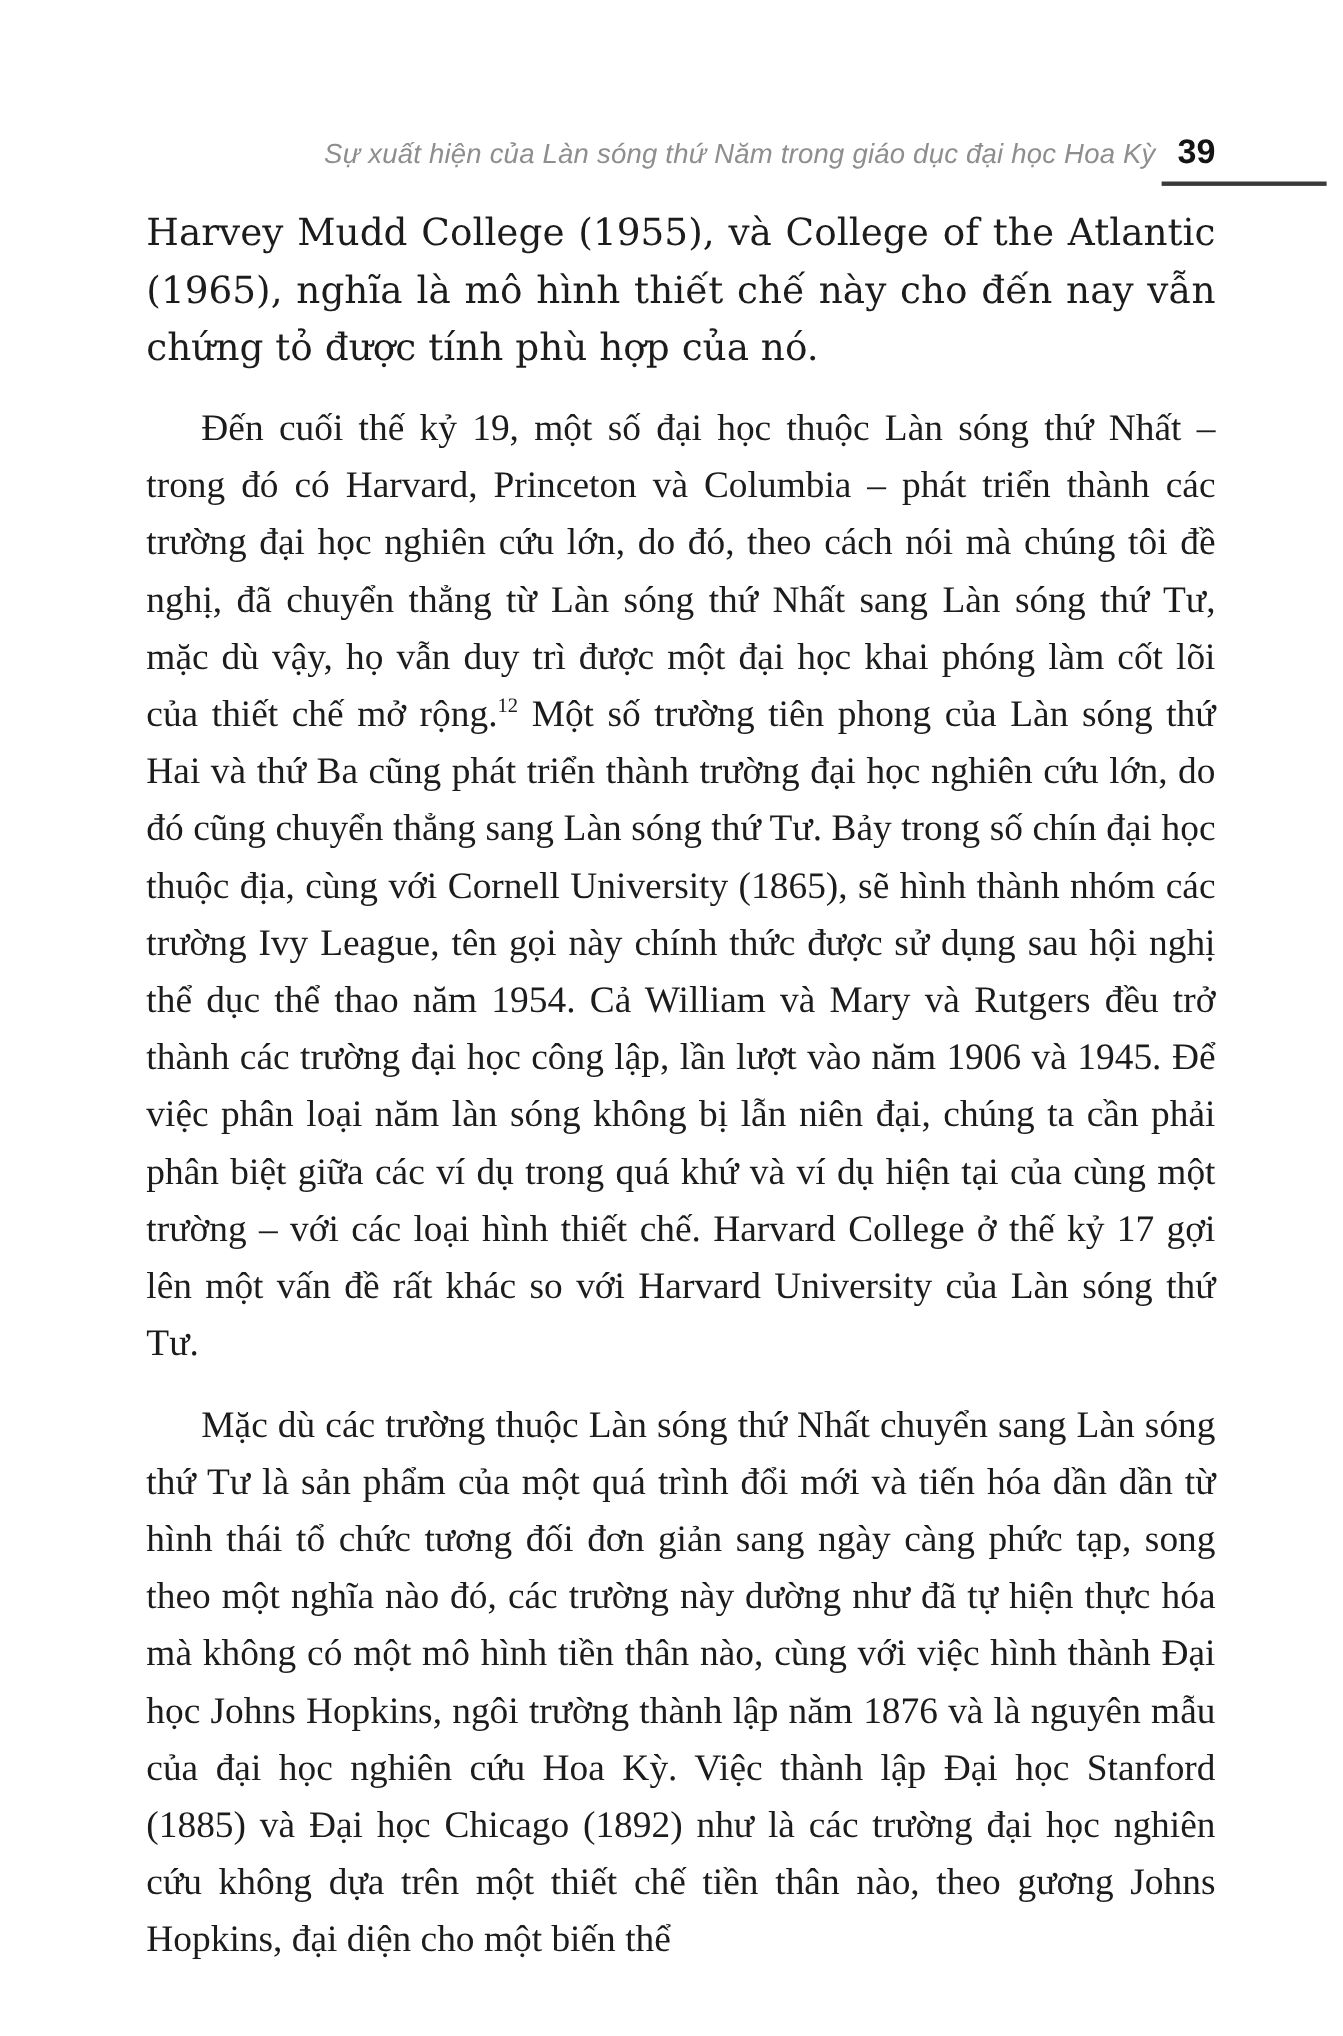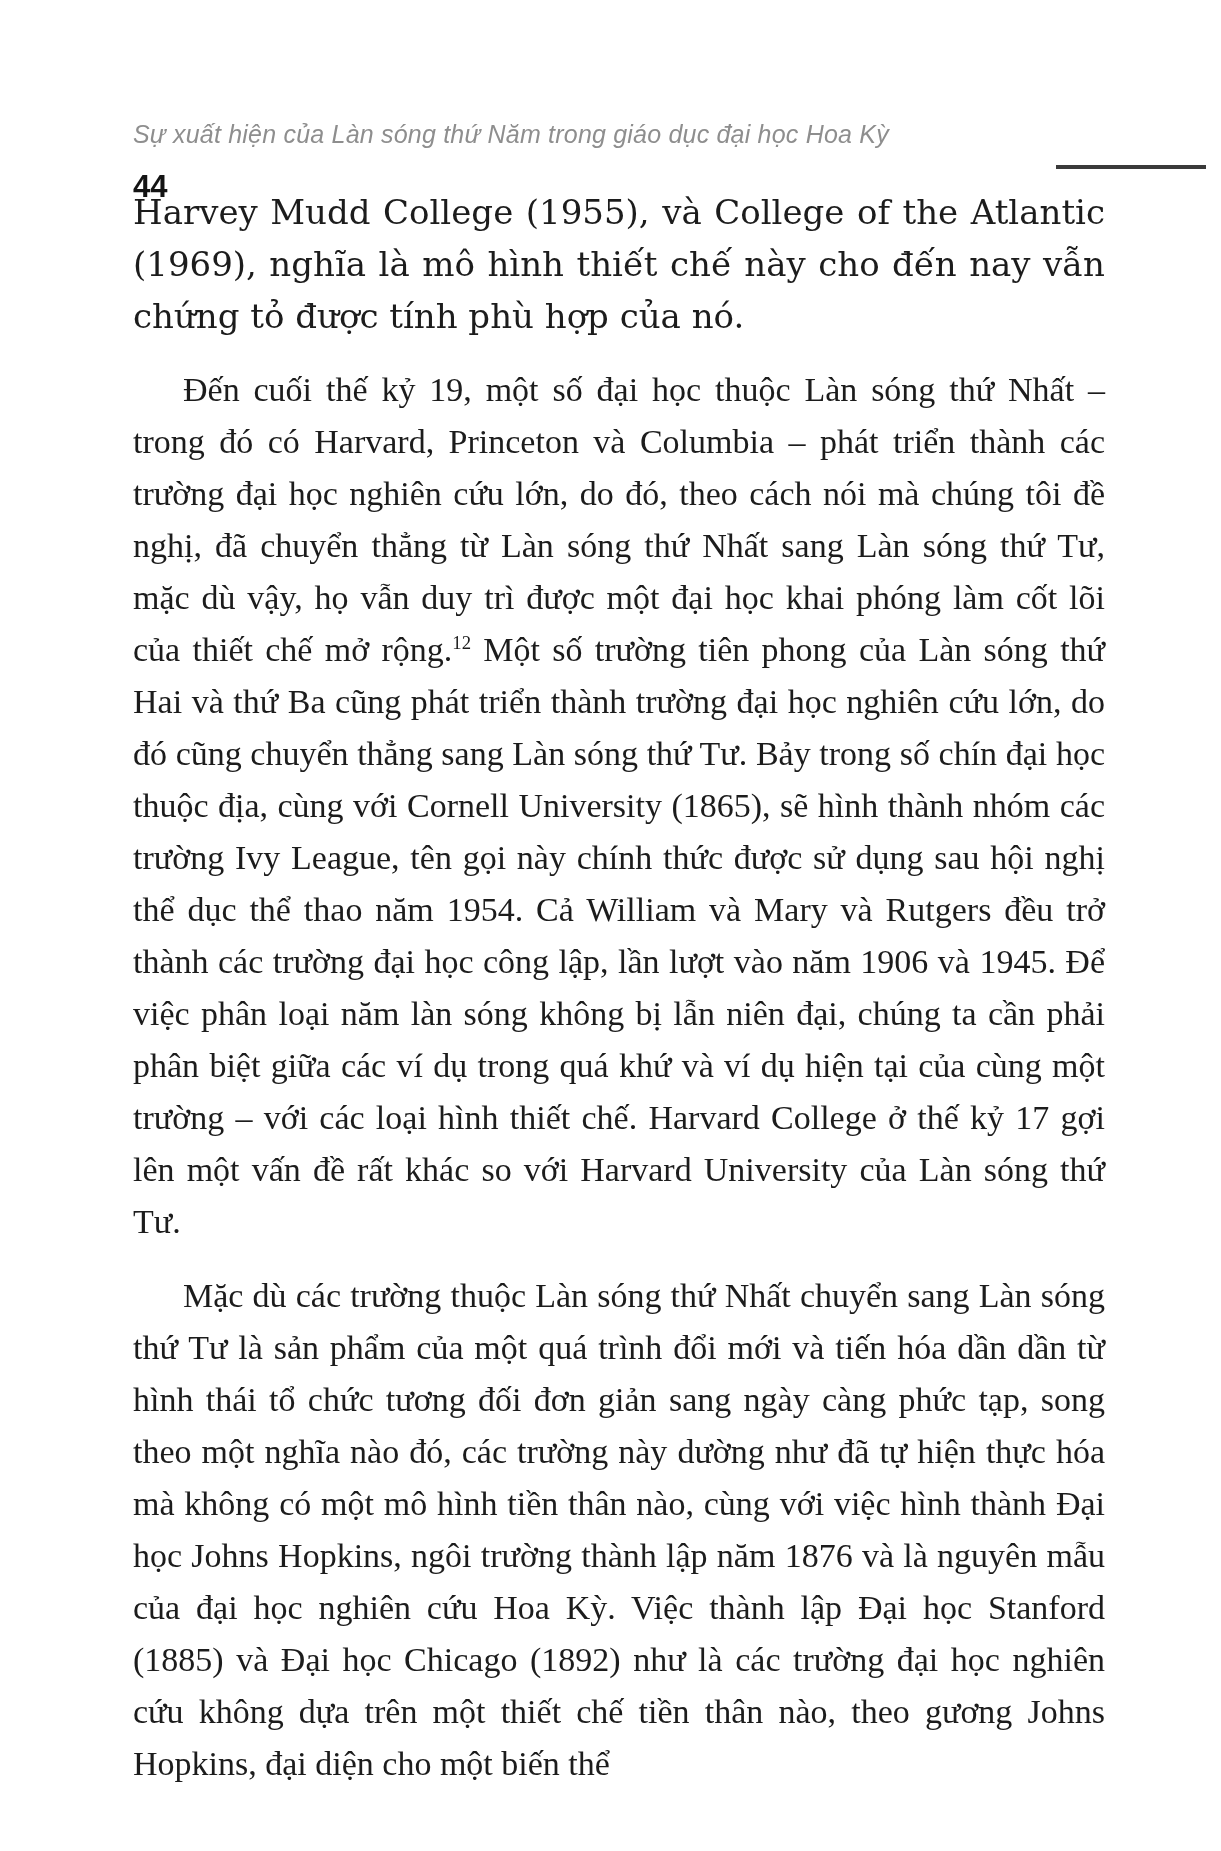--- a/index.html
+++ b/index.html
@@ -19,21 +19,20 @@
   .running-head {
     position: absolute;
     top: 120px;
     left: 133px;
     width: 972px;
     display: flex;
     justify-content: flex-end;
     align-items: baseline;
     gap: 20px;
     white-space: nowrap;
-    flex-direction: column;
   }
   .running-title {
     font-family: "Liberation Sans", sans-serif;
     font-style: italic;
     font-size: 25px;
     color: #8e8e8e;
     letter-spacing: 0.2px;
   }
   .page-number {
     font-family: "Liberation Sans", sans-serif;
@@ -73,25 +72,25 @@
     vertical-align: super;
   }
 </style>
 </head>
 <body>
 
 <div class="page">
 
   <div class="running-head">
     <span class="running-title">Sự xuất hiện của Làn sóng thứ Năm trong giáo dục đại học Hoa Kỳ</span>
-    <span class="page-number">44</span>
+    <span class="page-number">39</span>
   </div>
   <div class="head-rule"></div>
 
   <div class="body-text">
-    <p>Harvey Mudd College (1955), và College of the Atlantic (1969), nghĩa là mô hình thiết chế này cho đến nay vẫn chứng tỏ được tính phù hợp của nó.</p>
+    <p>Harvey Mudd College (1955), và College of the Atlantic (1965), nghĩa là mô hình thiết chế này cho đến nay vẫn chứng tỏ được tính phù hợp của nó.</p>
 
     <p class="indented"><span>Đến cuối thế kỷ 19, một số đại học thuộc Làn sóng thứ Nhất – trong đó có Harvard, Princeton và Columbia – phát triển thành các trường đại học nghiên cứu lớn, do đó, theo cách nói mà chúng tôi đề nghị, đã chuyển thẳng từ Làn sóng thứ Nhất sang Làn sóng thứ Tư, mặc dù vậy, họ vẫn duy trì được một đại học khai phóng làm cốt lõi của thiết chế mở rộng.</span><sup class="footnote">12</sup><span> Một số trường tiên phong của Làn sóng thứ Hai và thứ Ba cũng phát triển thành trường đại học nghiên cứu lớn, do đó cũng chuyển thẳng sang Làn sóng thứ Tư. Bảy trong số chín đại học thuộc địa, cùng với Cornell University (1865), sẽ hình thành nhóm các trường Ivy League, tên gọi này chính thức được sử dụng sau hội nghị thể dục thể thao năm 1954. Cả William và Mary và Rutgers đều trở thành các trường đại học công lập, lần lượt vào năm 1906 và 1945. Để việc phân loại năm làn sóng không bị lẫn niên đại, chúng ta cần phải phân biệt giữa các ví dụ trong quá khứ và ví dụ hiện tại của cùng một trường – với các loại hình thiết chế. Harvard College ở thế kỷ 17 gợi lên một vấn đề rất khác so với Harvard University của Làn sóng thứ Tư.</span></p>
 
     <p class="indented">Mặc dù các trường thuộc Làn sóng thứ Nhất chuyển sang Làn sóng thứ Tư là sản phẩm của một quá trình đổi mới và tiến hóa dần dần từ hình thái tổ chức tương đối đơn giản sang ngày càng phức tạp, song theo một nghĩa nào đó, các trường này dường như đã tự hiện thực hóa mà không có một mô hình tiền thân nào, cùng với việc hình thành Đại học Johns Hopkins, ngôi trường thành lập năm 1876 và là nguyên mẫu của đại học nghiên cứu Hoa Kỳ. Việc thành lập Đại học Stanford (1885) và Đại học Chicago (1892) như là các trường đại học nghiên cứu không dựa trên một thiết chế tiền thân nào, theo gương Johns Hopkins, đại diện cho một biến thể</p>
   </div>
 
 </div>
 
 </body></html>

